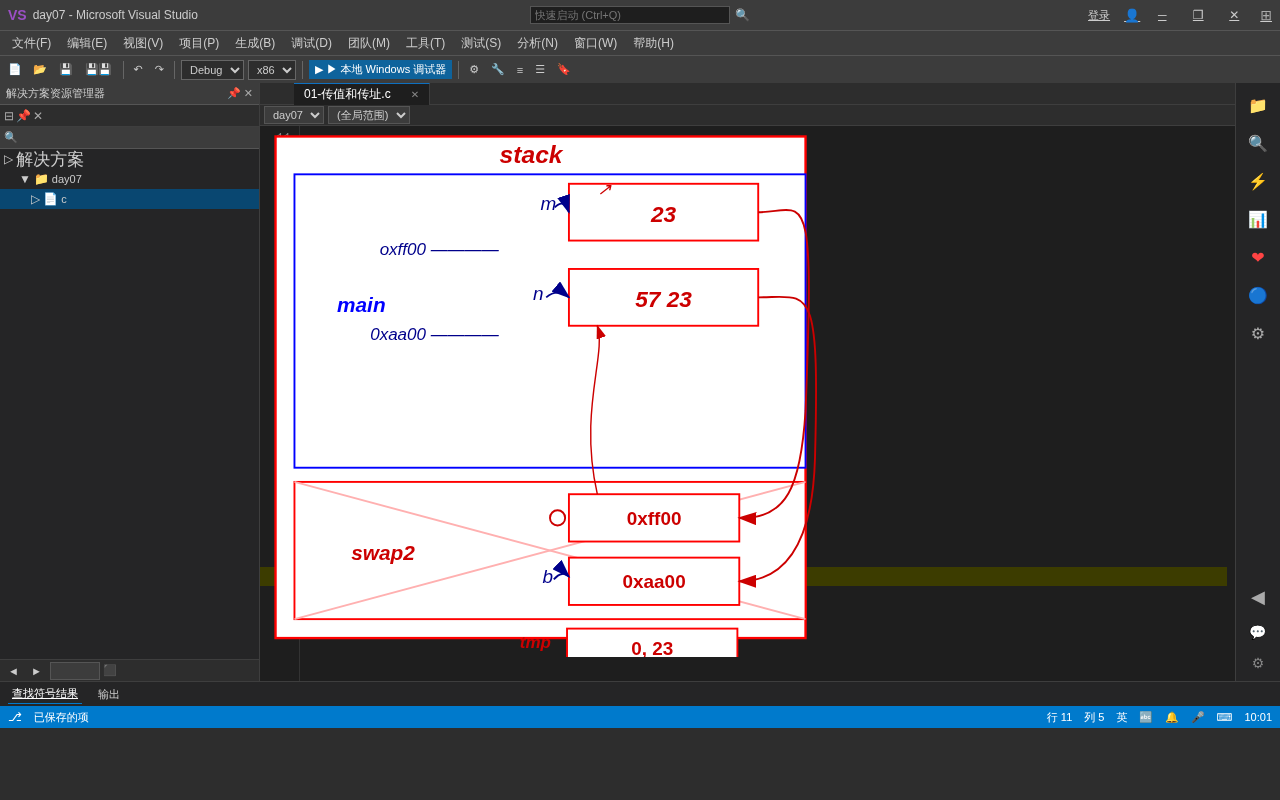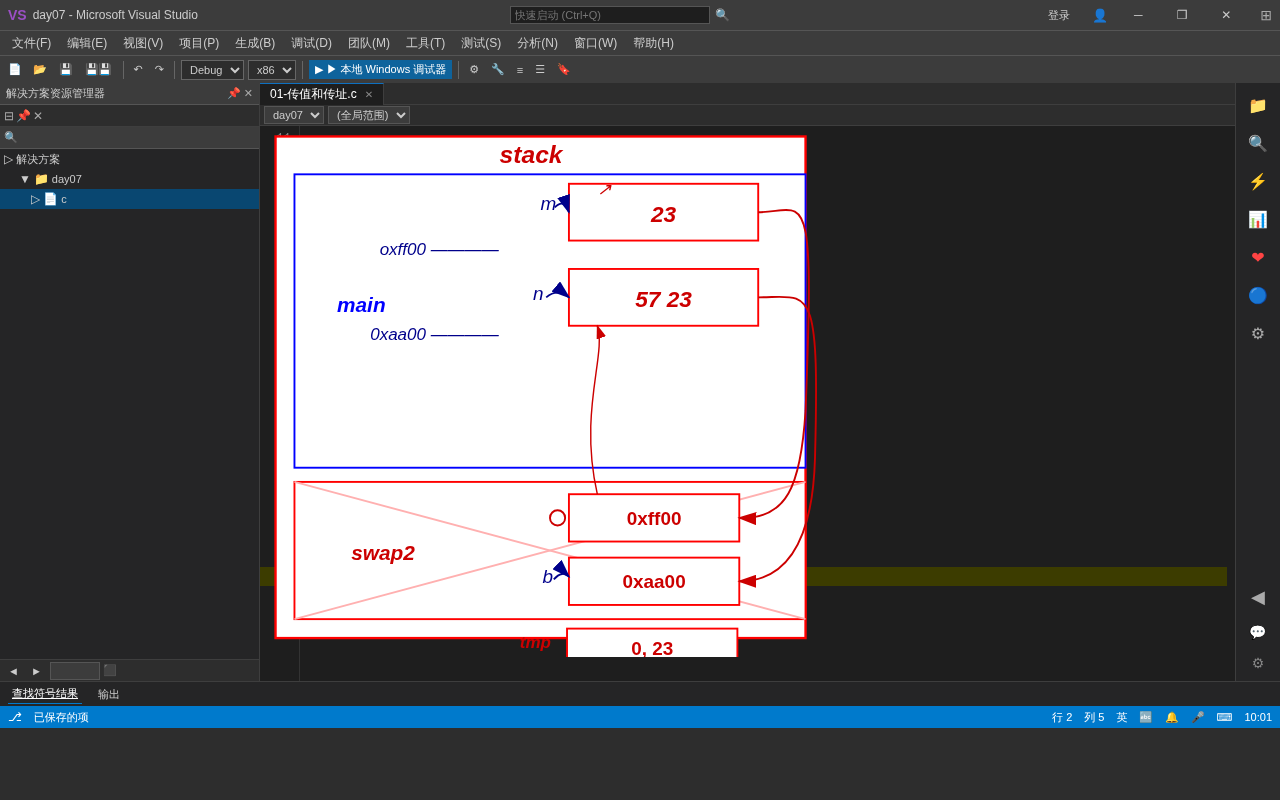--- a/index.html
+++ b/index.html
@@ -23,21 +23,22 @@
       font-size: 12px;
     }
     #titlebar .title-left {
       display: flex;
       align-items: center;
       gap: 6px;
     }
     #titlebar .title-right {
       display: flex;
       align-items: center;
-      gap: 16px;
+      gap: 8px;
+      text-decoration: underline;
     }
     .titlebar-btn {
       width: 28px;
       height: 20px;
       background: transparent;
       border: none;
       color: #ccc;
       font-size: 12px;
       cursor: pointer;
       display: flex;
@@ -131,21 +132,22 @@
     }
     .tab {
       height: 22px;
       padding: 0 10px;
       display: flex;
       align-items: center;
       font-size: 12px;
       color: #ccc;
       cursor: pointer;
       border-right: 1px solid #3e3e3e;
-      gap: 8px;
+      gap: 20px;
+      margin-left: 34px;
     }
     .tab.active {
       background: #1e1e1e;
       color: white;
       border-top: 1px solid #0e70c0;
     }
     .tab-close {
       font-size: 10px;
       color: #888;
       cursor: pointer;
@@ -404,21 +406,21 @@
       <span style="color:#aaa;cursor:pointer;font-size:12px;">⊟</span>
       <span style="color:#aaa;cursor:pointer;font-size:12px;">📌</span>
       <span style="color:#aaa;cursor:pointer;font-size:12px;">✕</span>
     </div>
     <div class="search-box">
       <span style="color:#aaa;font-size:11px;">🔍</span>
     </div>
     <div class="tree-content">
       <div class="tree-item">
         <span style="color:#ccc;">▷</span>
-        <span style="font-size:11px;">解决方案</span>
+        <span style="font-size:17px;">解决方案</span>
       </div>
       <div class="tree-item">
         <span style="margin-left:12px;"></span>
         <span style="color:#ccc;">▼</span>
         <span style="color:#dcb67a;">📁</span>
         <span style="font-size:11px;">day07</span>
       </div>
       <div class="tree-item selected">
         <span style="margin-left:24px;"></span>
         <span style="color:#ccc;">▷</span>
@@ -634,21 +636,21 @@
   <span class="bottom-tab active">查找符号结果</span>
   <span class="bottom-tab">输出</span>
 </div>
 
 <div id="statusbar">
   <div class="status-left">
     <span style="font-size:12px;">⎇</span>
     <span>已保存的项</span>
   </div>
   <div class="status-right">
-    <span>行 2</span>
+    <span>行 11</span>
     <span>列 5</span>
     <span>英</span>
     <span>🔤</span>
     <span>🔔</span>
     <span>🎤</span>
     <span>⌨</span>
     <span>10:01</span>
   </div>
 </div>
 

